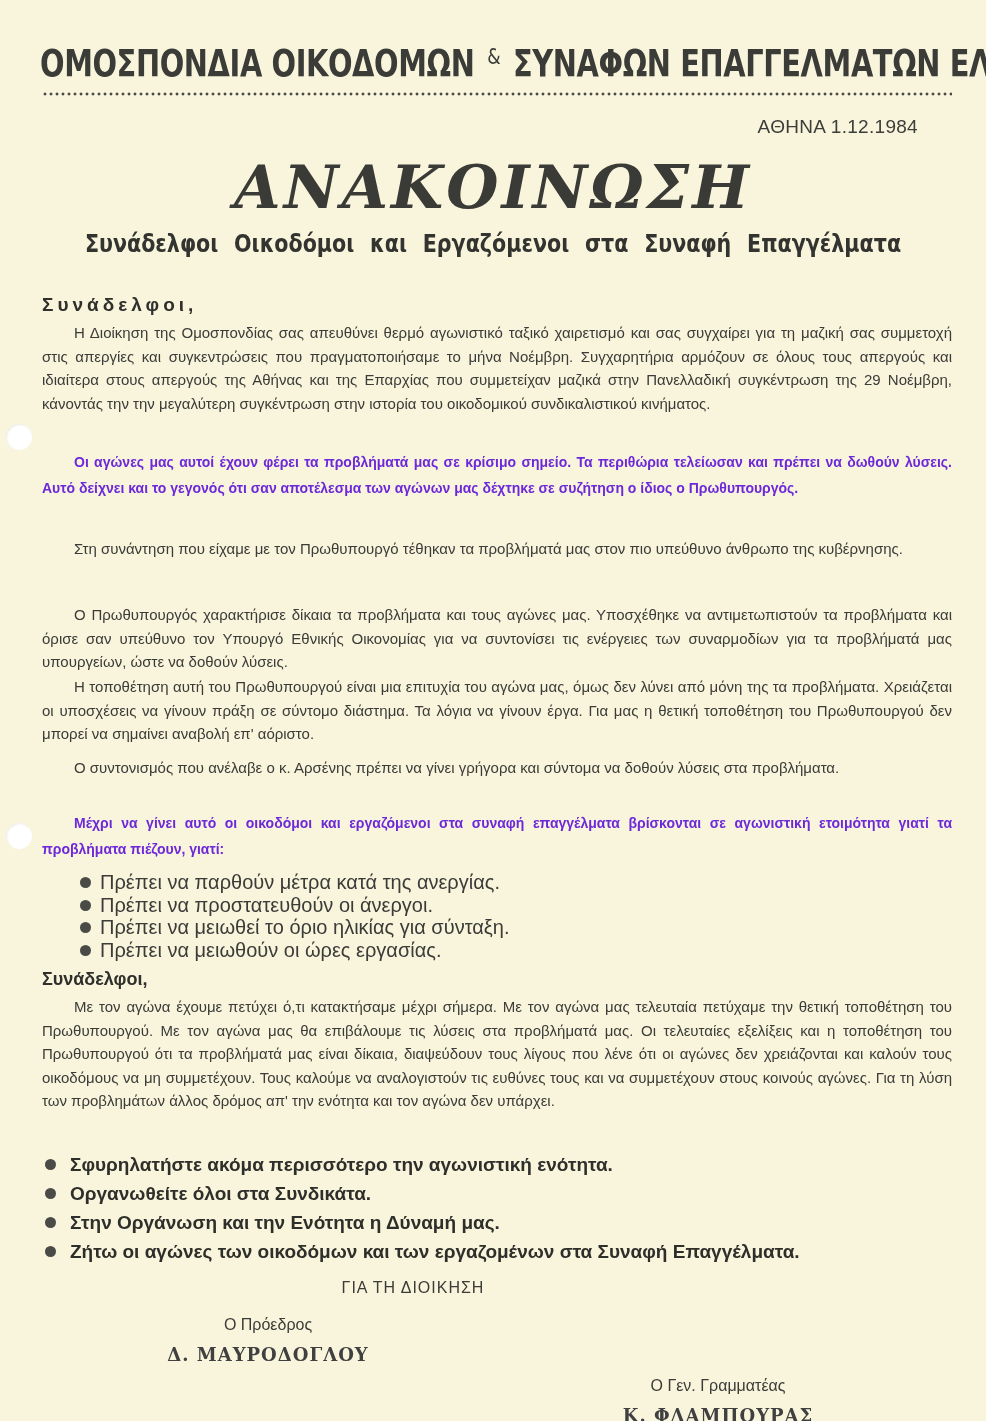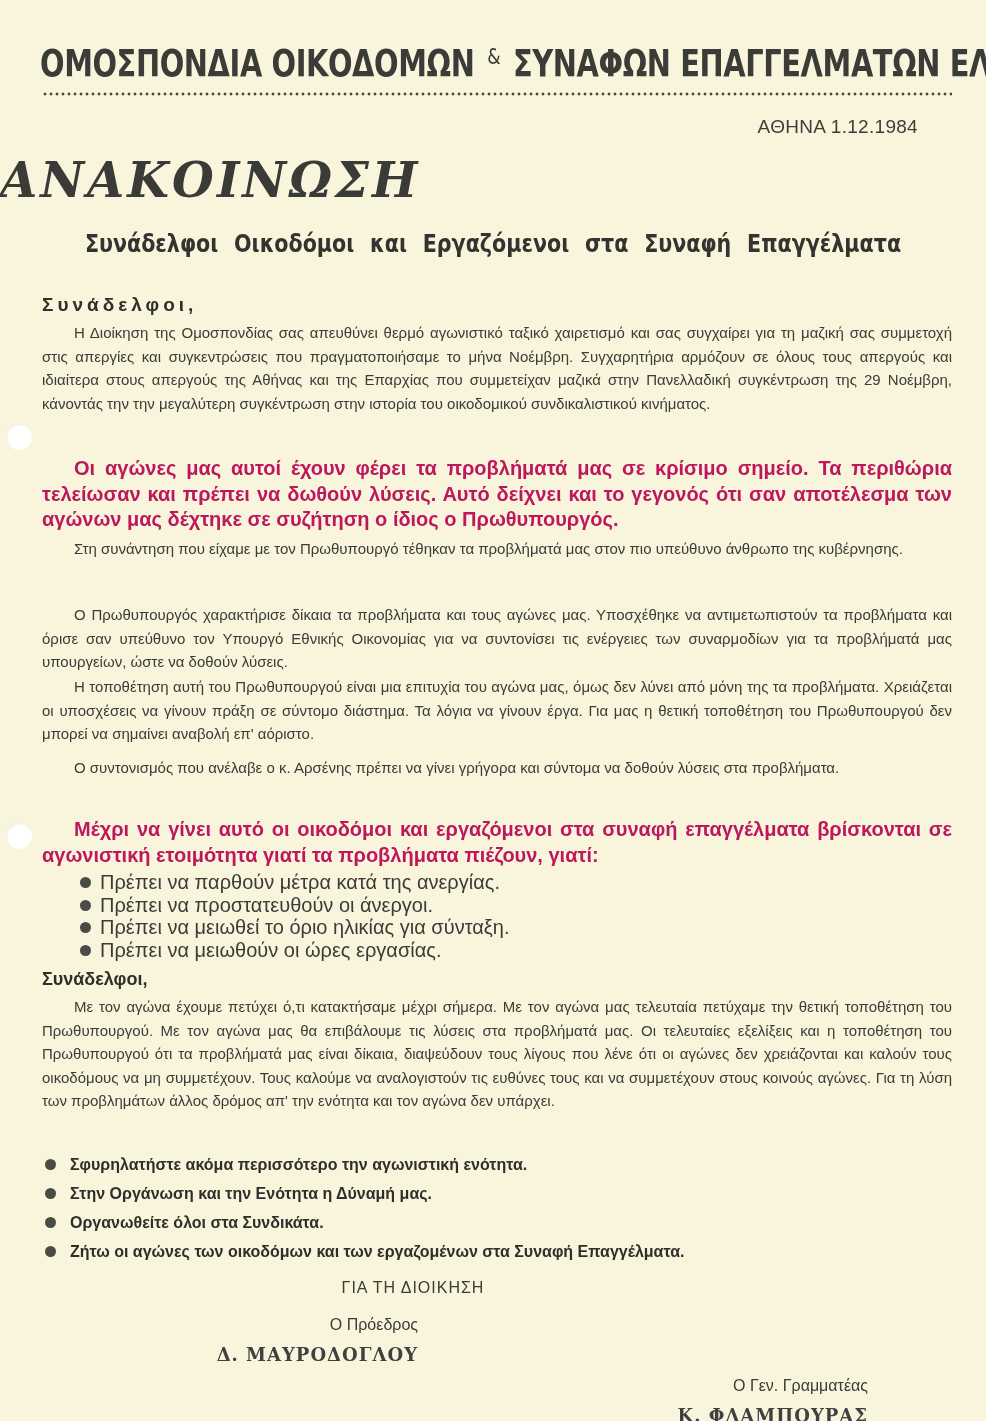--- a/index.html
+++ b/index.html
@@ -26,60 +26,60 @@
   .dots {
     position: absolute; left: 42px; top: 92px; width: 910px; height: 4px;
     background-image: radial-gradient(circle, #4a4a44 1.3px, transparent 1.7px);
     background-size: 6px 4px; background-repeat: repeat-x;
   }
   .date {
     position: absolute; right: 68px; top: 116px;
     font-size: 19px; font-weight: normal; color: #3d3d3a; letter-spacing: 0.3px;
   }
   .title {
-    position: absolute; left: 0; width: 986px; top: 152px; 
+    position: absolute; left: 0; width: 986px; top: 152px; text-align: center;
     font-family: "DejaVu Serif", serif; font-weight: bold; font-style: italic;
-    font-size: 48px; letter-spacing: 3px; color: #3a3a36;
+    font-size: 60px; letter-spacing: 3px; color: #3a3a36;
   }
   .subtitle {
     position: absolute; left: 0; width: 986px; top: 230px; text-align: center;
     font-family: "DejaVu Sans", sans-serif; font-weight: bold; font-size: 24px;
     word-spacing: 10px; color: #333330;
     transform: scaleX(0.86); transform-origin: center top;
   }
   .greet1 {
     position: absolute; left: 42px; top: 294px;
     font-weight: bold; font-size: 19px; letter-spacing: 4px; color: #2f2f2b;
   }
   .para {
     position: absolute; left: 42px; width: 910px;
     font-size: 15px; line-height: 23.5px; color: #3b3b38;
     text-align: justify; text-indent: 32px;
   }
   .para.bold {
-    font-weight: bold; font-size: 20px; line-height: 25.5px; color: #be185d;
+    font-weight: bold; font-size: 14px; line-height: 25.5px; color: #6d28d9;
   }
   .bullets { position: absolute; left: 78px; list-style: none; margin: 0; padding: 0; }
   .bullets li { position: relative; padding-left: 22px; font-size: 20px; line-height: 22.5px; color: #3b3b38; }
   .bullets li .dot {
     position: absolute; left: 2px; top: 6px; width: 11px; height: 11px; border-radius: 50%;
     background: #4a4a46;
   }
   .greet2 { position: absolute; left: 42px; top: 969px; font-weight: bold; font-size: 18px; color: #2f2f2b; }
   .bullets2 { position: absolute; left: 44px; list-style: none; margin: 0; padding: 0; }
-  .bullets2 li { position: relative; padding-left: 26px; font-weight: bold; font-size: 16px; line-height: 29px; color: #2e2e2a; }
+  .bullets2 li { position: relative; padding-left: 26px; font-weight: bold; font-size: 19px; line-height: 29px; color: #2e2e2a; }
   .bullets2 li .dot {
     position: absolute; left: 1px; top: 9px; width: 11px; height: 11px; border-radius: 50%;
     background: #4a4a46;
   }
   .for-admin {
     position: absolute; left: 0; width: 826px; top: 1279px; text-align: center;
     font-size: 16px; letter-spacing: 1px; color: #3b3b38;
   }
-  .sig { position: absolute; width: 300px; text-align: right; }
+  .sig { position: absolute; width: 300px; text-align: center; }
   .sig .role { font-size: 16px; color: #3b3b38; }
   .sig .name {
     margin-top: 10px; font-family: "DejaVu Serif", serif; font-weight: bold;
     font-size: 18px; letter-spacing: 1px; color: #404040;
   }
 </style>
 </head>
 <body>
 
 <div class="page">
@@ -115,22 +115,22 @@
     <li><span class="dot"></span><span>Πρέπει να μειωθεί το όριο ηλικίας για σύνταξη.</span></li>
     <li><span class="dot"></span><span>Πρέπει να μειωθούν οι ώρες εργασίας.</span></li>
   </ul>
 
   <div class="greet2">Συνάδελφοι,</div>
 
   <p class="para" style="top:980px">Με τον αγώνα έχουμε πετύχει ό,τι κατακτήσαμε μέχρι σήμερα. Με τον αγώνα μας τελευταία πετύχαμε την θετική τοποθέτηση του Πρωθυπουργού. Με τον αγώνα μας θα επιβάλουμε τις λύσεις στα προβλήματά μας. Οι τελευταίες εξελίξεις και η τοποθέτηση του Πρωθυπουργού ότι τα προβλήματά μας είναι δίκαια, διαψεύδουν τους λίγους που λένε ότι οι αγώνες δεν χρειάζονται και καλούν τους οικοδόμους να μη συμμετέχουν. Τους καλούμε να αναλογιστούν τις ευθύνες τους και να συμμετέχουν στους κοινούς αγώνες. Για τη λύση των προβλημάτων άλλος δρόμος απ' την ενότητα και τον αγώνα δεν υπάρχει.</p>
 
   <ul class="bullets2" style="top:1150px">
     <li><span class="dot"></span><span>Σφυρηλατήστε ακόμα περισσότερο την αγωνιστική ενότητα.</span></li>
+    <li><span class="dot"></span><span>Οργανωθείτε όλοι στα Συνδικάτα.</span></li>
     <li><span class="dot"></span><span>Στην Οργάνωση και την Ενότητα η Δύναμή μας.</span></li>
-    <li><span class="dot"></span><span>Οργανωθείτε όλοι στα Συνδικάτα.</span></li>
     <li><span class="dot"></span><span>Ζήτω οι αγώνες των οικοδόμων και των εργαζομένων στα Συναφή Επαγγέλματα.</span></li>
   </ul>
 
   <div class="for-admin">ΓΙΑ ΤΗ ΔΙΟΙΚΗΣΗ</div>
 
   <div class="sig" style="left:118px; top:1316px">
     <div class="role">Ο Πρόεδρος</div>
     <div class="name">Δ. ΜΑΥΡΟΔΟΓΛΟΥ</div>
   </div>
   <div class="sig" style="left:568px; top:1377px">

